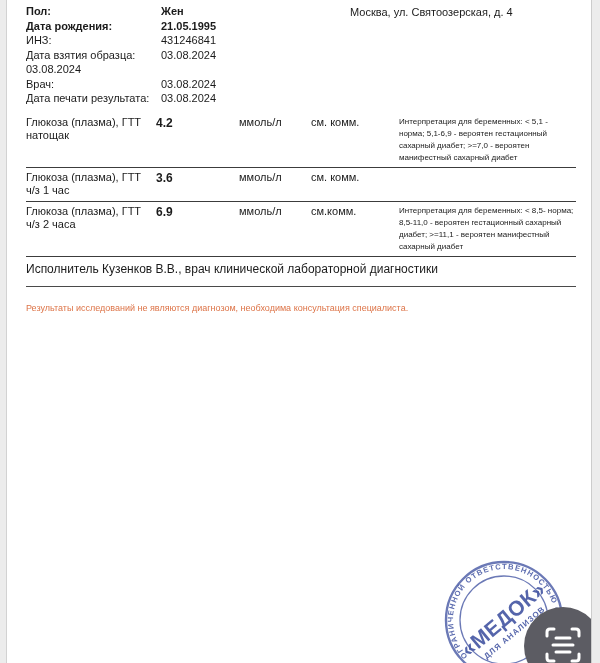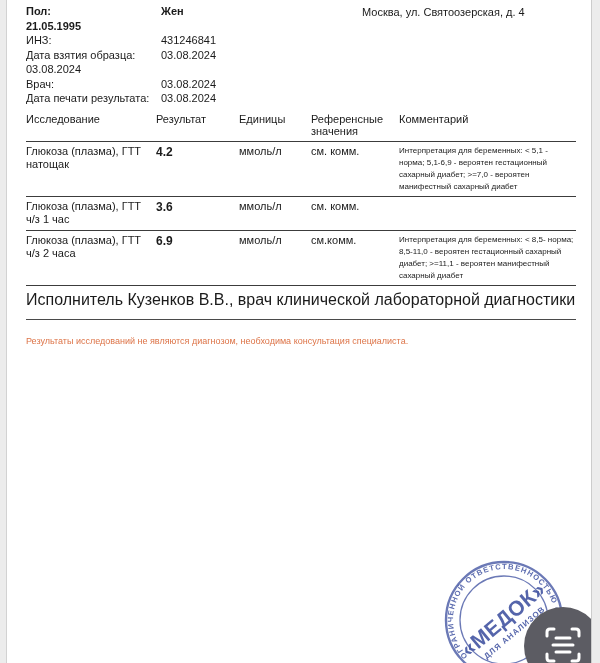--- a/index.html
+++ b/index.html
@@ -14,32 +14,32 @@
     background:#ffffff;
     border-left:1px solid #d2d2d2; border-right:1px solid #cccccc;
     padding:4px 15px 17px 19px;
     overflow:hidden;
   }
   
   .info { position:relative; font-size:11px; line-height:14.5px; }
   .info-row { display:flex; }
   .info-label { width:135px; flex:0 0 135px; }
   .info-row.bold .info-label, .info-row.bold .info-value { font-weight:bold; }
-  .address { position:absolute; top:1px; left:336px; font-size:11px; white-space:nowrap; }
+  .address { position:absolute; top:1px; left:324px; font-size:11px; white-space:nowrap; }
   
   .results { margin-top:7px; }
   .tgrid { display:grid; grid-template-columns:130px 83px 72px 88px 1fr; }
   .thead { border-bottom:1px solid #3c3c3c; padding-bottom:4px; }
   .thead > div { font-size:11px; line-height:12px; }
   .trow { border-bottom:1px solid #3c3c3c; padding:3px 0 3px 0; }
   .cell-test { font-size:11px; line-height:13.5px; padding-right:10px; }
   .cell-result { font-size:12px; font-weight:bold; }
   .cell-units, .cell-ref { font-size:11px; }
   .cell-comment { font-size:8px; line-height:12px; padding-right:2px; }
-  .performer { font-size:16px; padding:5px 0 10px 0; border-bottom:1px solid #4a4a4a; }
+  .performer { font-size:12px; padding:5px 0 10px 0; border-bottom:1px solid #4a4a4a; }
   
   .disclaimer { margin-top:16px; font-size:9px; color:#dd7448; }
   
   .stamp { position:absolute; left:435px; top:558px; width:124px; height:124px; }
   
   .scan-fab {
     position:absolute; left:517px; top:607px; width:78px; height:78px;
     border-radius:50%; background:#5c5c63;
     display:flex; align-items:flex-start; justify-content:center;
     cursor:pointer;
@@ -51,20 +51,21 @@
 
 <div class="screen">
   <div class="page">
 
     <div class="info">
       <div class="info-row bold">
         <div class="info-label">Пол:</div>
         <div class="info-value">Жен</div>
       </div>
       <div class="info-row bold">
+        <div class="info-label">Дата рождения:</div>
         <div class="info-value">21.05.1995</div>
       </div>
       <div class="info-row">
         <div class="info-label">ИНЗ:</div>
         <div class="info-value">431246841</div>
       </div>
       <div class="info-row">
         <div class="info-label">Дата взятия образца:</div>
         <div class="info-value">03.08.2024</div>
       </div>
@@ -76,27 +77,20 @@
         <div class="info-value">03.08.2024</div>
       </div>
       <div class="info-row">
         <div class="info-label">Дата печати результата:</div>
         <div class="info-value">03.08.2024</div>
       </div>
       <div class="address">Москва, ул. Святоозерская, д. 4</div>
     </div>
 
     <div class="results">
-      <div class="tgrid thead">
-        <div>Исследование</div>
-        <div>Результат</div>
-        <div>Единицы</div>
-        <div>Референсные значения</div>
-        <div>Комментарий</div>
-      </div>
 
       <div class="tgrid trow">
         <div class="cell-test">Глюкоза (плазма), ГТТ натощак</div>
         <div class="cell-result">4.2</div>
         <div class="cell-units">ммоль/л</div>
         <div class="cell-ref">см. комм.</div>
         <div class="cell-comment">Интерпретация для беременных: &lt; 5,1 - норма; 5,1-6,9 - вероятен гестационный сахарный диабет; &gt;=7,0 - вероятен манифестный сахарный диабет</div>
       </div>
 
       <div class="tgrid trow">

